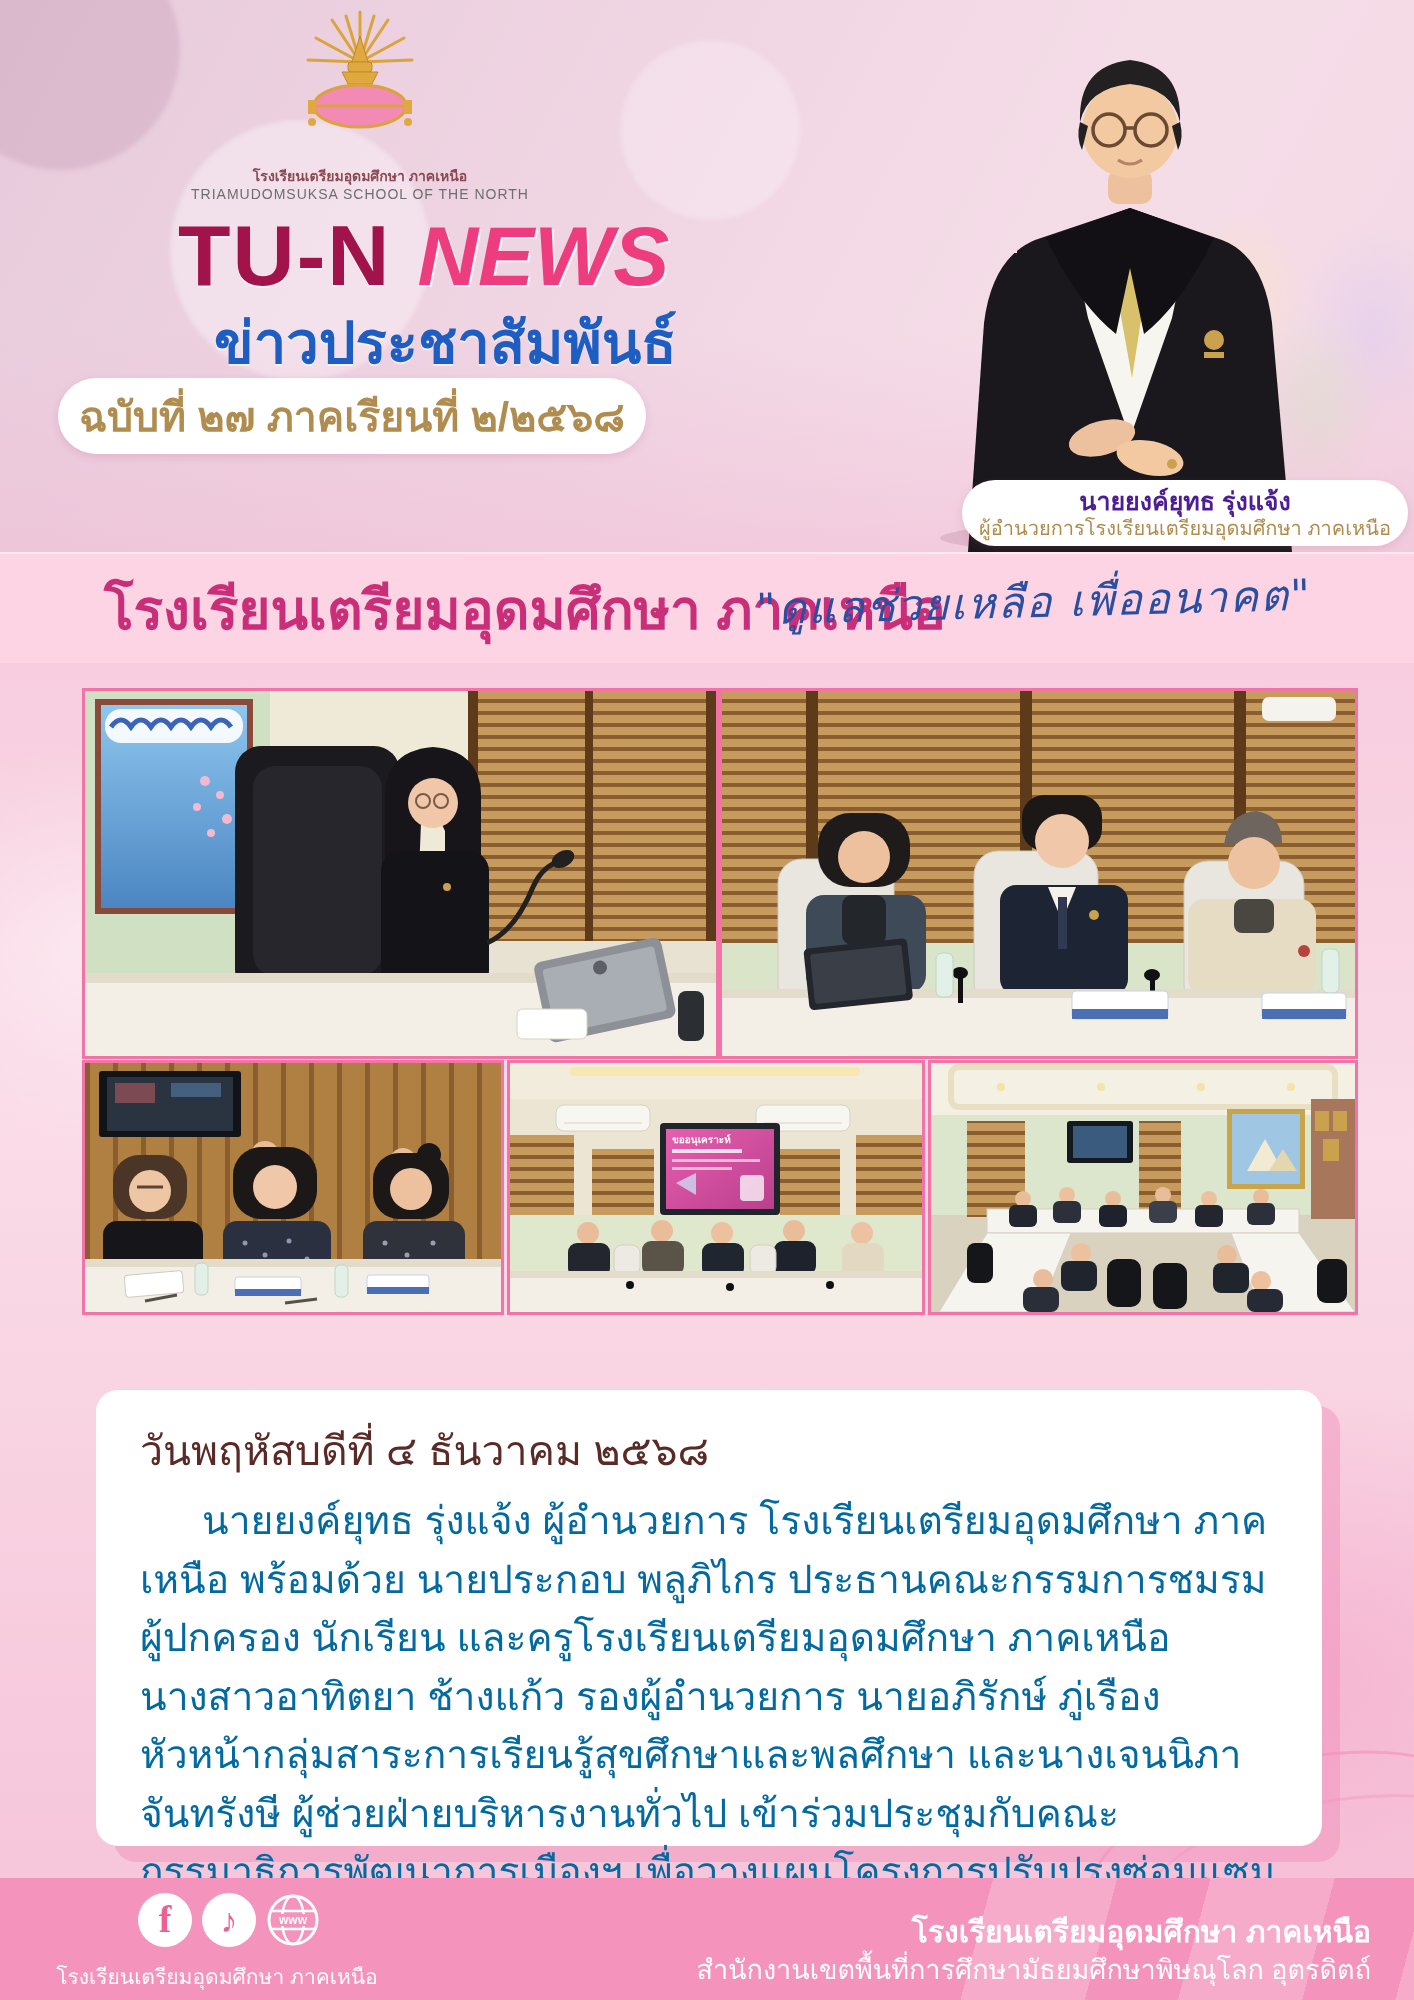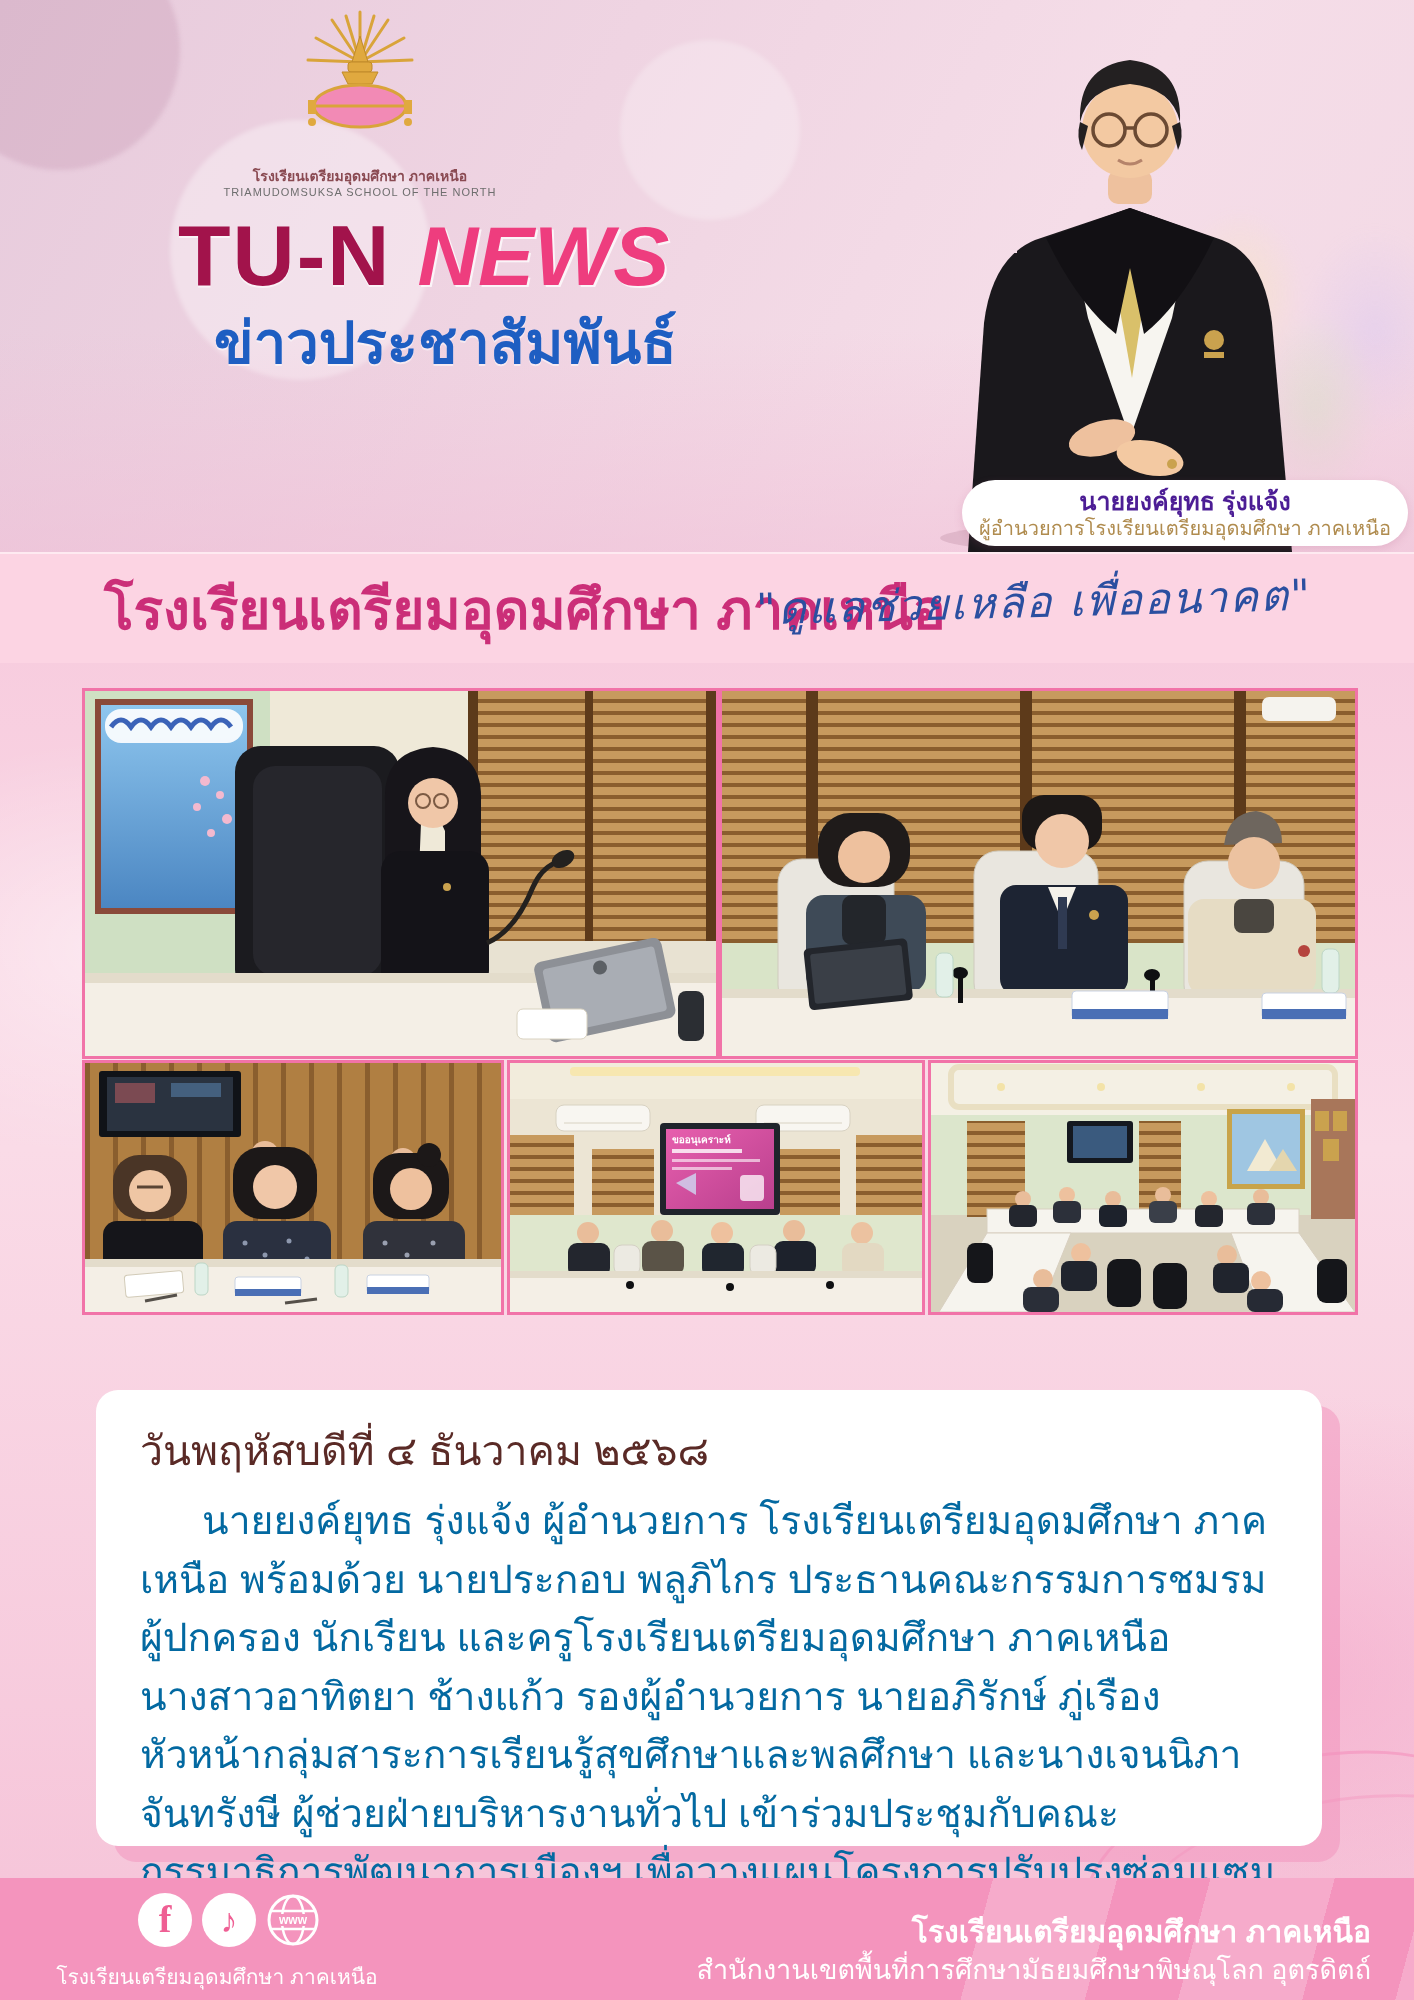--- a/index.html
+++ b/index.html
@@ -14,21 +14,21 @@
   .hdr-shade{left:0;top:330px;width:1414px;height:222px;
     background:linear-gradient(180deg,rgba(234,183,208,0) 0%,rgba(240,190,214,.55) 100%);}
   .rainbow{left:1150px;top:180px;width:300px;height:380px;filter:blur(6px);opacity:.55;
     background:
       radial-gradient(90px 120px at 30% 30%,rgba(248,233,180,.8),transparent 70%),
       radial-gradient(90px 140px at 55% 60%,rgba(204,232,190,.8),transparent 70%),
       radial-gradient(110px 150px at 75% 40%,rgba(216,198,242,.8),transparent 70%);}
   .logo-svg{left:298px;top:10px;}
   .logo-names{left:160px;top:168px;width:400px;text-align:center;line-height:1.25;}
   .logo-name-th{font-size:14px;color:#8a4a52;font-weight:bold;}
-  .logo-name-en{font-size:11px;color:#6e6e6e;letter-spacing:1px;}
+  .logo-name-en{font-size:14px;color:#6e6e6e;letter-spacing:1px;}
   .masthead{left:178px;top:206px;width:640px;white-space:nowrap;}
   .tun{font-size:86px;font-weight:900;color:#a2134b;letter-spacing:2px;
        text-shadow:0 2px 0 rgba(255,255,255,.6);}
   .news{font-size:84px;font-weight:900;font-style:italic;color:#ee3d7e;margin-left:26px;
        text-shadow:2px 2px 0 rgba(255,255,255,.75);}
   .subtitle{left:214px;top:296px;font-size:58px;font-weight:bold;color:#1e5ec2;
        text-shadow:0 2px 0 rgba(255,255,255,.5);}
   .issue-pill{left:58px;top:378px;width:588px;height:76px;background:#ffffff;border-radius:40px;
        display:flex;align-items:center;justify-content:center;box-shadow:0 3px 8px rgba(170,90,130,.18);}
   .issue-pill span{font-size:41px;font-weight:bold;color:#b08c4f;}
@@ -131,20 +131,23 @@
     <div class="abs logo-names">
       <div class="logo-name-th">โรงเรียนเตรียมอุดมศึกษา ภาคเหนือ</div>
       <div class="logo-name-en">TRIAMUDOMSUKSA SCHOOL OF THE NORTH</div>
     </div>
 
     <div class="abs masthead">
       <span class="tun">TU-N</span><span class="news">NEWS</span>
     </div>
     <div class="abs subtitle">ข่าวประชาสัมพันธ์</div>
 
+    <div class="abs issue-pill">
+      <span>ฉบับที่ ๒๗ ภาคเรียนที่ ๒/๒๕๖๘</span>
+    </div>
 
     <svg class="abs director-svg" width="540" height="534" viewBox="0 0 540 534">
       <ellipse cx="310" cy="520" rx="190" ry="16" fill="rgba(120,60,90,.15)"></ellipse>
       <path d="M310,190 L215,222 Q172,240 164,305 L148,534 L472,534 L452,305 Q444,238 402,222 L310,190 Z" fill="#1a181c"></path>
       <path d="M250,214 L310,196 L370,214 L352,300 L310,420 L268,300 Z" fill="#f7f5f0"></path>
       <polygon points="300,200 322,200 326,270 312,360 296,270" fill="#d9c06a"></polygon>
       <polygon points="300,200 322,200 318,224 302,224" fill="#cbb055"></polygon>
       <path d="M310,190 L226,220 Q258,286 296,316 L310,250 Z" fill="#121014"></path>
       <path d="M310,190 L394,220 Q362,286 324,316 L310,250 Z" fill="#121014"></path>
       <g>

